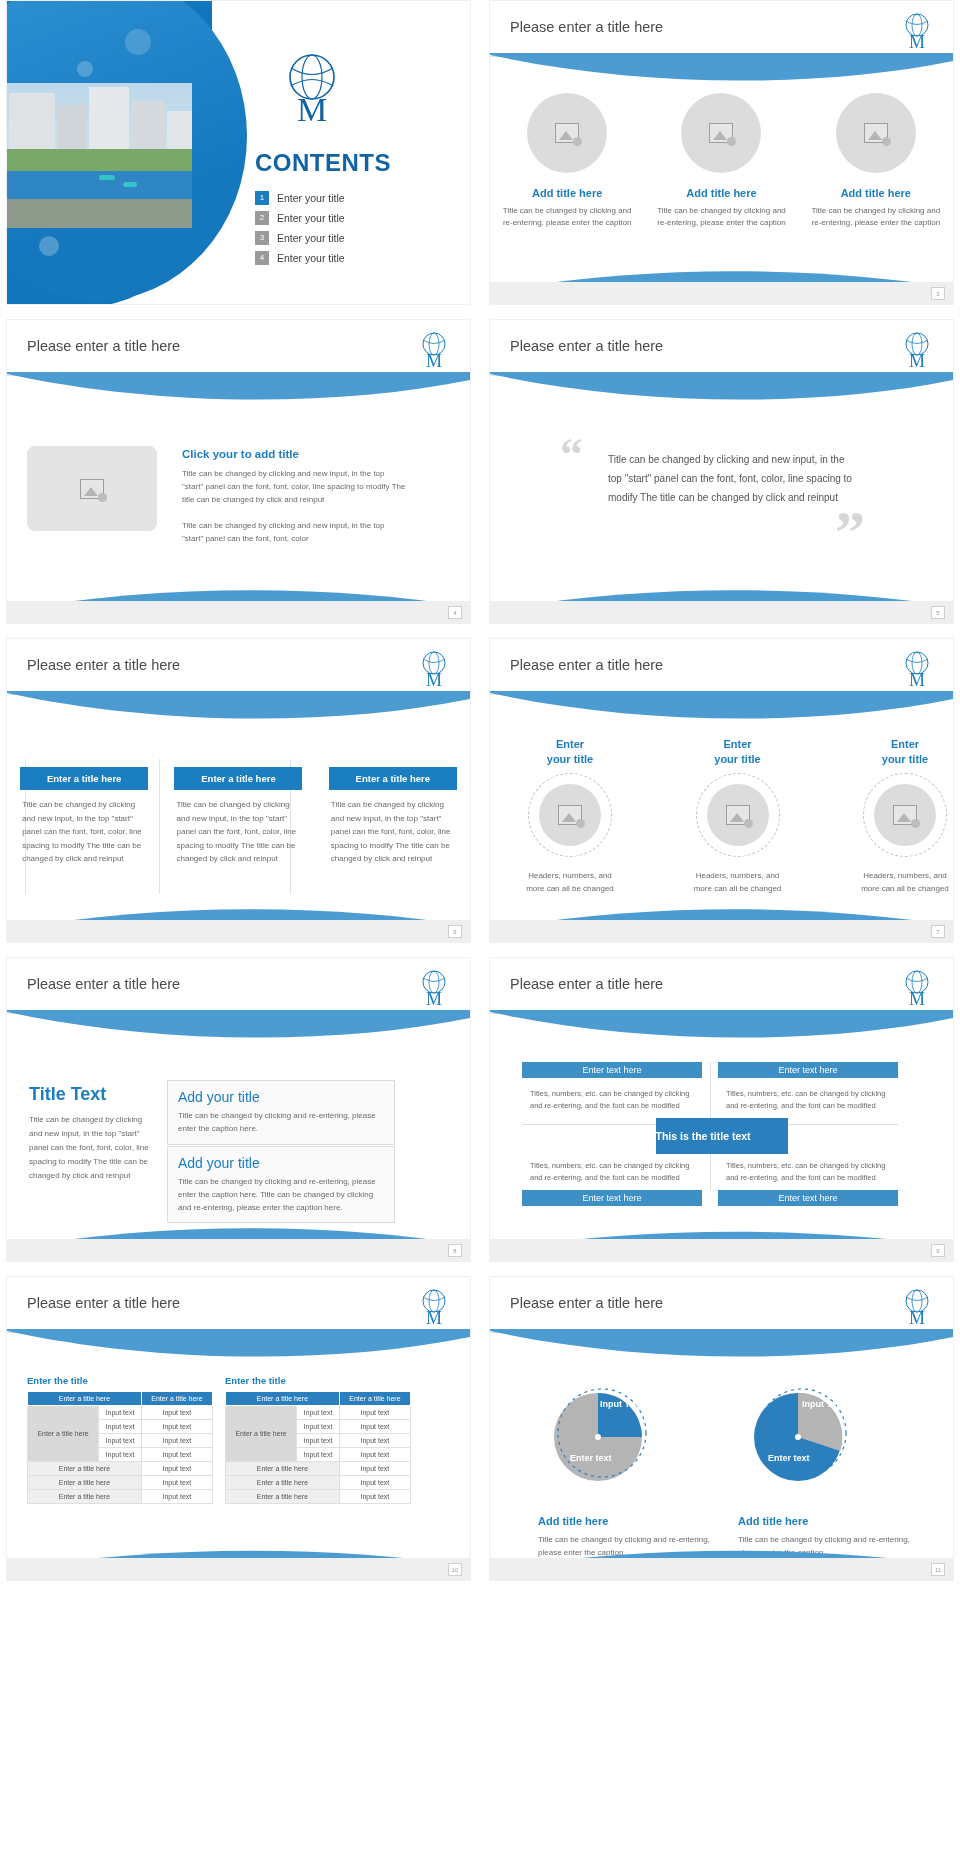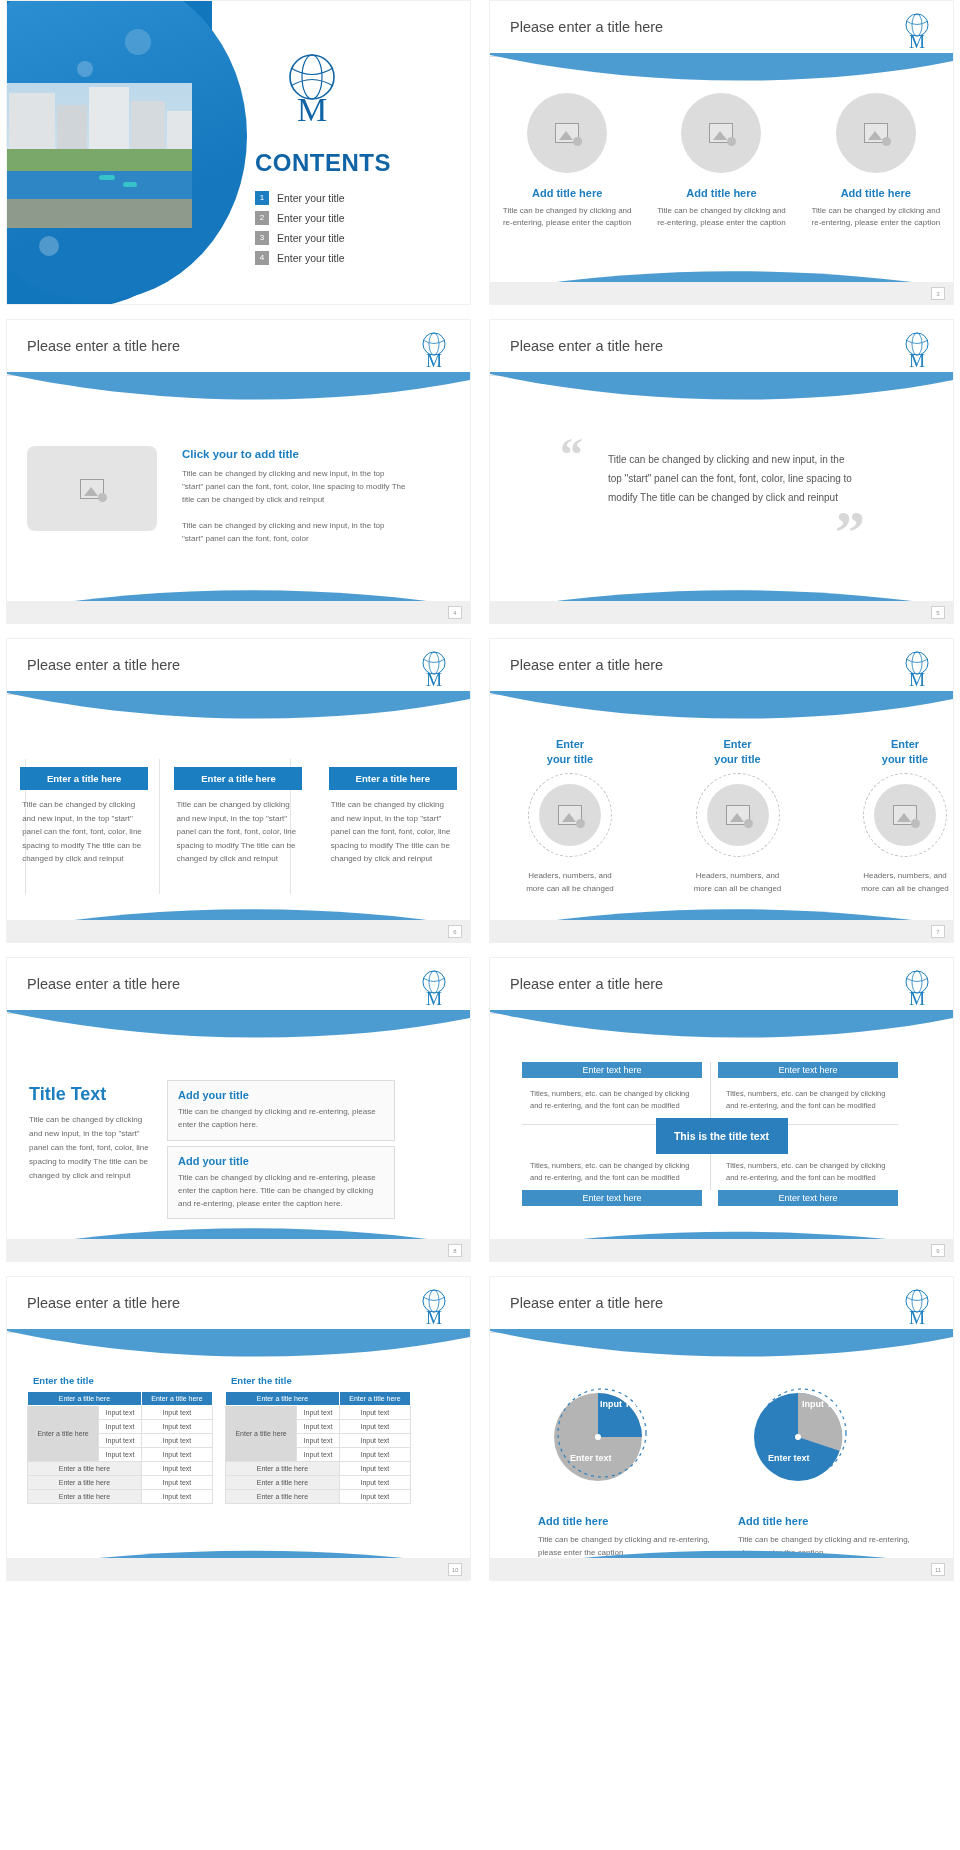--- a/index.html
+++ b/index.html
@@ -209,43 +209,43 @@
   .dc-cap { font-size: 8px; color: #6a6a6a; line-height: 1.7; margin-top: 12px; padding: 0 14px; }
 
   
   .yt-title { position: absolute; left: 22px; top: 126px; font-size: 18px; font-weight: bold; color: #1b7ec0; }
   .yt-body { position: absolute; left: 22px; top: 155px; width: 128px; font-size: 8px; color: #6a6a6a; line-height: 1.75; }
   .yt-box {
     position: absolute; left: 160px; width: 228px;
     border: 1px solid #dcdcdc; background: #fafafa;
     padding: 8px 10px;
   }
-  .yt-box-title { font-size: 11px; font-weight: bold; color: #1b7ec0; margin-bottom: 5px; }
+  .yt-box-title { font-size: 14px; font-weight: normal; color: #1b7ec0; margin-bottom: 5px; }
   .yt-box-body { font-size: 8px; color: #6a6a6a; line-height: 1.6; }
 
   
   .mx-bar {
     position: absolute; background: #3d8fc6; color: #fff;
     font-size: 9px; text-align: center; line-height: 16px; height: 16px;
   }
   .mx-cell {
     position: absolute; font-size: 7.5px; color: #6a6a6a; line-height: 1.6;
     padding: 6px 8px;
   }
   .mx-center {
     position: absolute; left: 50%; top: 160px; transform: translateX(-50%);
     width: 132px; height: 36px; background: #2b7fbd;
     color: #fff; font-size: 10.5px; font-weight: bold;
-    text-align: center; line-height: 36px;
+    line-height: 36px;
   }
   .mx-hline { position: absolute; height: 1px; background: #dedede; }
   .mx-vline { position: absolute; width: 1px; background: #dedede; }
 
   
-  .tbl-label { position: absolute; font-size: 9.5px; font-weight: bold; color: #1b7ec0; margin-left: 6px; }
+  .tbl-label { position: absolute; font-size: 9.5px; font-weight: bold; color: #1b7ec0; }
   table.mini { position: absolute; border-collapse: collapse; font-size: 7px; color: #555; }
   table.mini th {
     background: #2b7fbd; color: #fff; font-weight: normal;
     border: 1px solid #ffffff; padding: 3px 2px; text-align: center;
   }
   table.mini td {
     border: 1px solid #e0e0e0; padding: 3px 2px; text-align: center;
     background: #fff;
   }
   table.mini td.side { background: #d9d9d9; }

